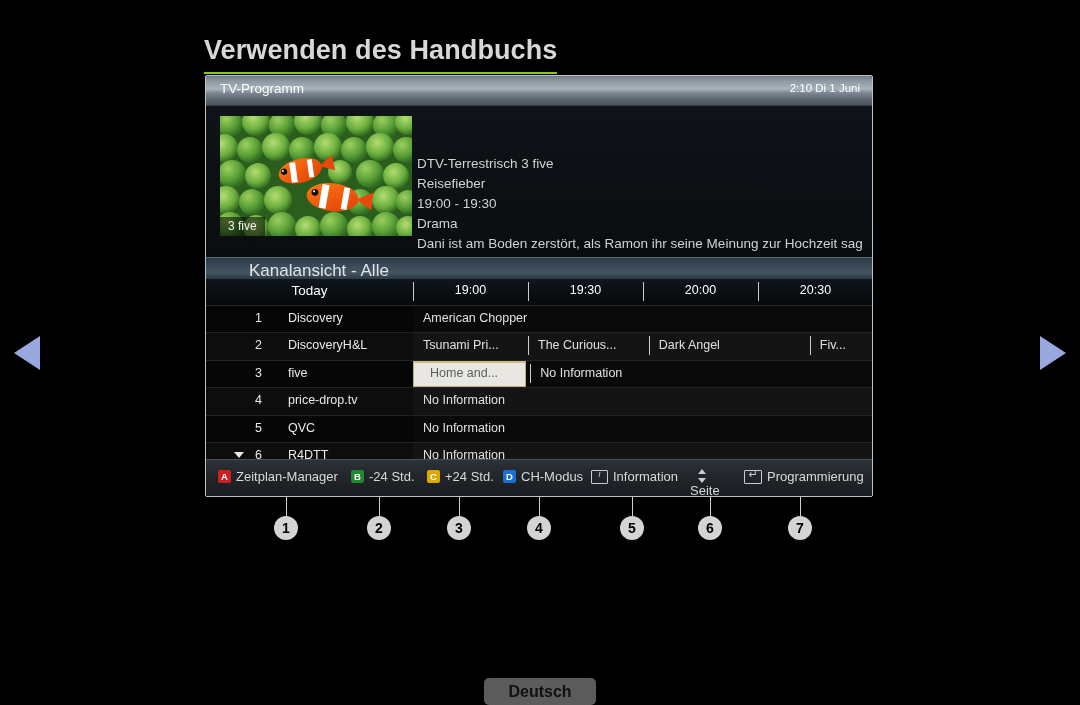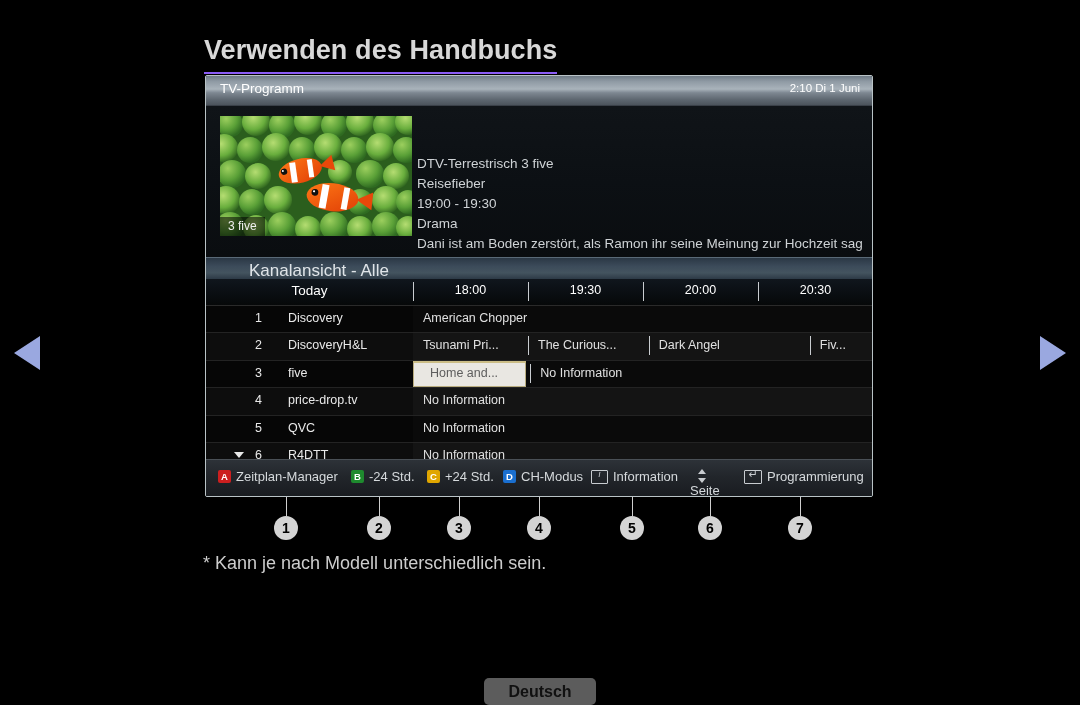--- a/index.html
+++ b/index.html
@@ -22,21 +22,21 @@
   
   .page-title {
     position: absolute;
     left: 204px;
     top: 16px;
     font-size: 27px;
     font-weight: bold;
     color: #d8d8d8;
     letter-spacing: 0.1px;
     padding-bottom: 6px;
-    border-bottom: 2px solid #8b5cf6;
+    border-bottom: 2px solid #84cc16;
     line-height: 32px;
   }
 
   
   .nav-arrow {
     position: absolute;
     width: 0;
     height: 0;
     top: 336px;
     cursor: pointer;
@@ -486,21 +486,21 @@
       </div>
     </div>
 
     <div class="view-bar">
       <span>Kanalansicht - Alle</span>
     </div>
 
     <div class="time-header" id="time-header">
       <div class="today">Today</div>
     <div class="time-sep" style="left: 207px;"></div>
-        <div class="time-cell" style="left: 207px;">18:00</div>
+        <div class="time-cell" style="left: 207px;">19:00</div>
         <div class="time-sep" style="left: 322px;"></div>
         <div class="time-cell" style="left: 322px;">19:30</div>
         <div class="time-sep" style="left: 437px;"></div>
         <div class="time-cell" style="left: 437px;">20:00</div>
         <div class="time-sep" style="left: 552px;"></div>
         <div class="time-cell" style="left: 552px;">20:30</div>
       </div>
 
     <div class="grid-rows" id="grid-rows">
         <div class="row odd">
@@ -618,16 +618,15 @@
       <div class="leader" style="left: 539px; top: 497px; height: 19px;"></div>
       <div class="callout" style="left: 527px; top: 516px;">4</div>
       <div class="leader" style="left: 632px; top: 497px; height: 19px;"></div>
       <div class="callout" style="left: 620px; top: 516px;">5</div>
       <div class="leader" style="left: 710px; top: 497px; height: 19px;"></div>
       <div class="callout" style="left: 698px; top: 516px;">6</div>
       <div class="leader" style="left: 800px; top: 497px; height: 19px;"></div>
       <div class="callout" style="left: 788px; top: 516px;">7</div>
     </div>
 
-  <div class="footnote">* Kann je nach Modell unterschiedlich sein.</div>
 
   <div class="lang-btn">Deutsch</div>
 </div>
 
 </body></html>

